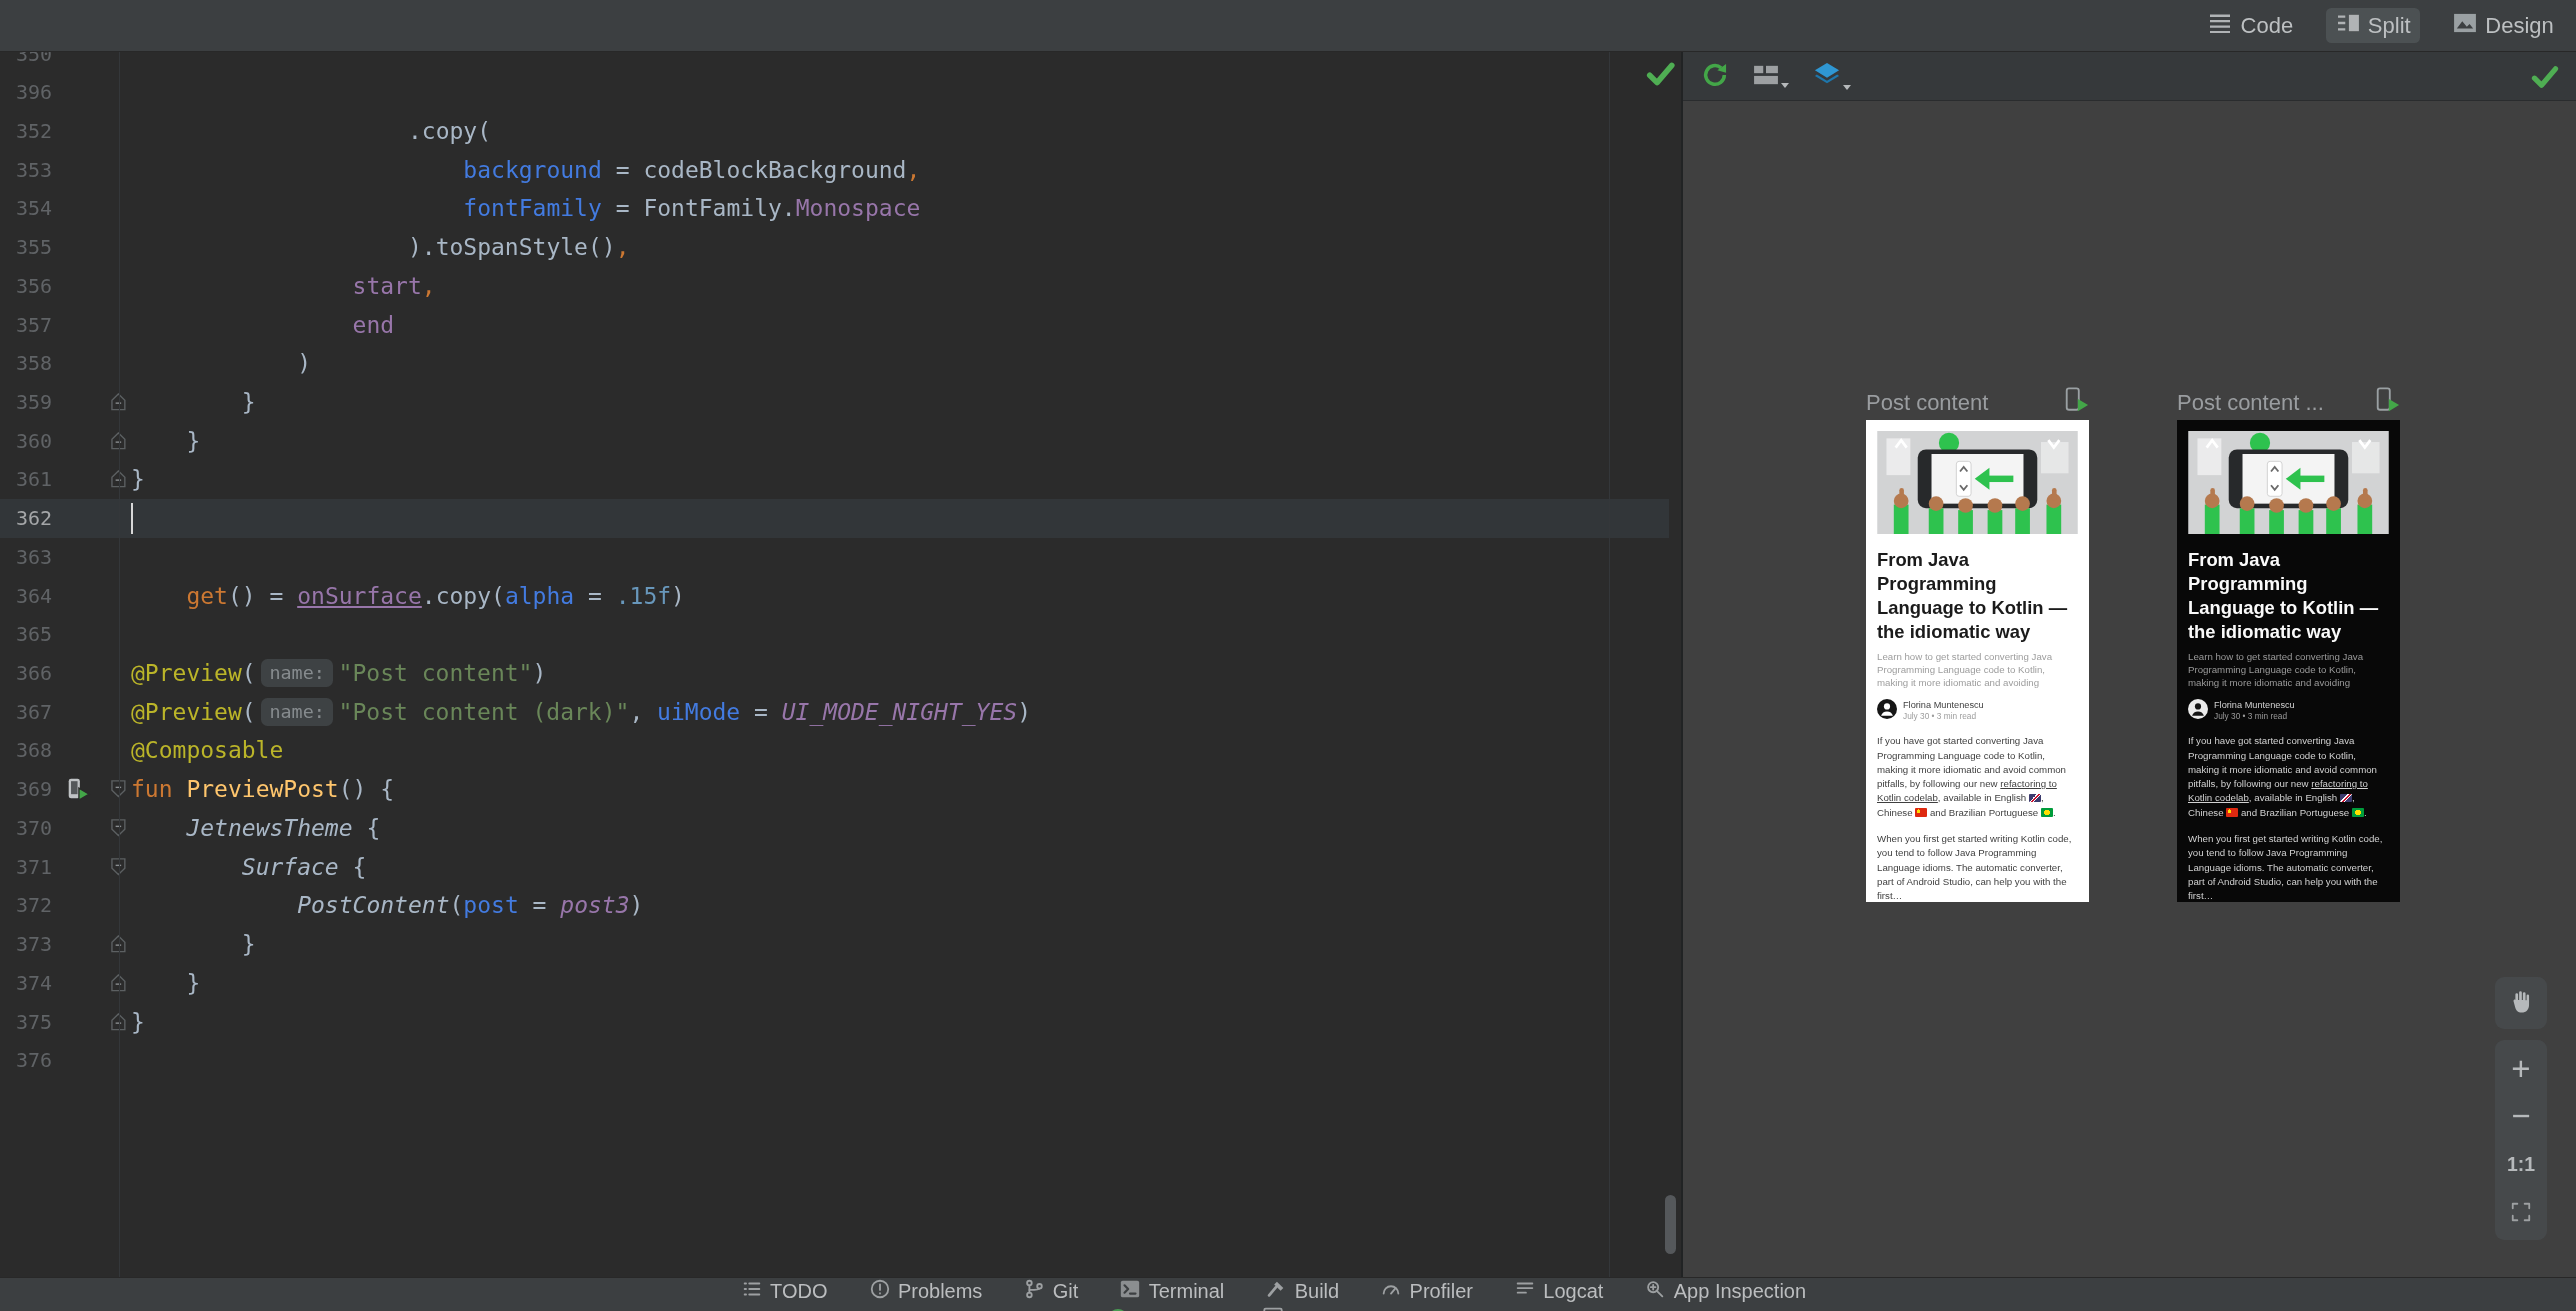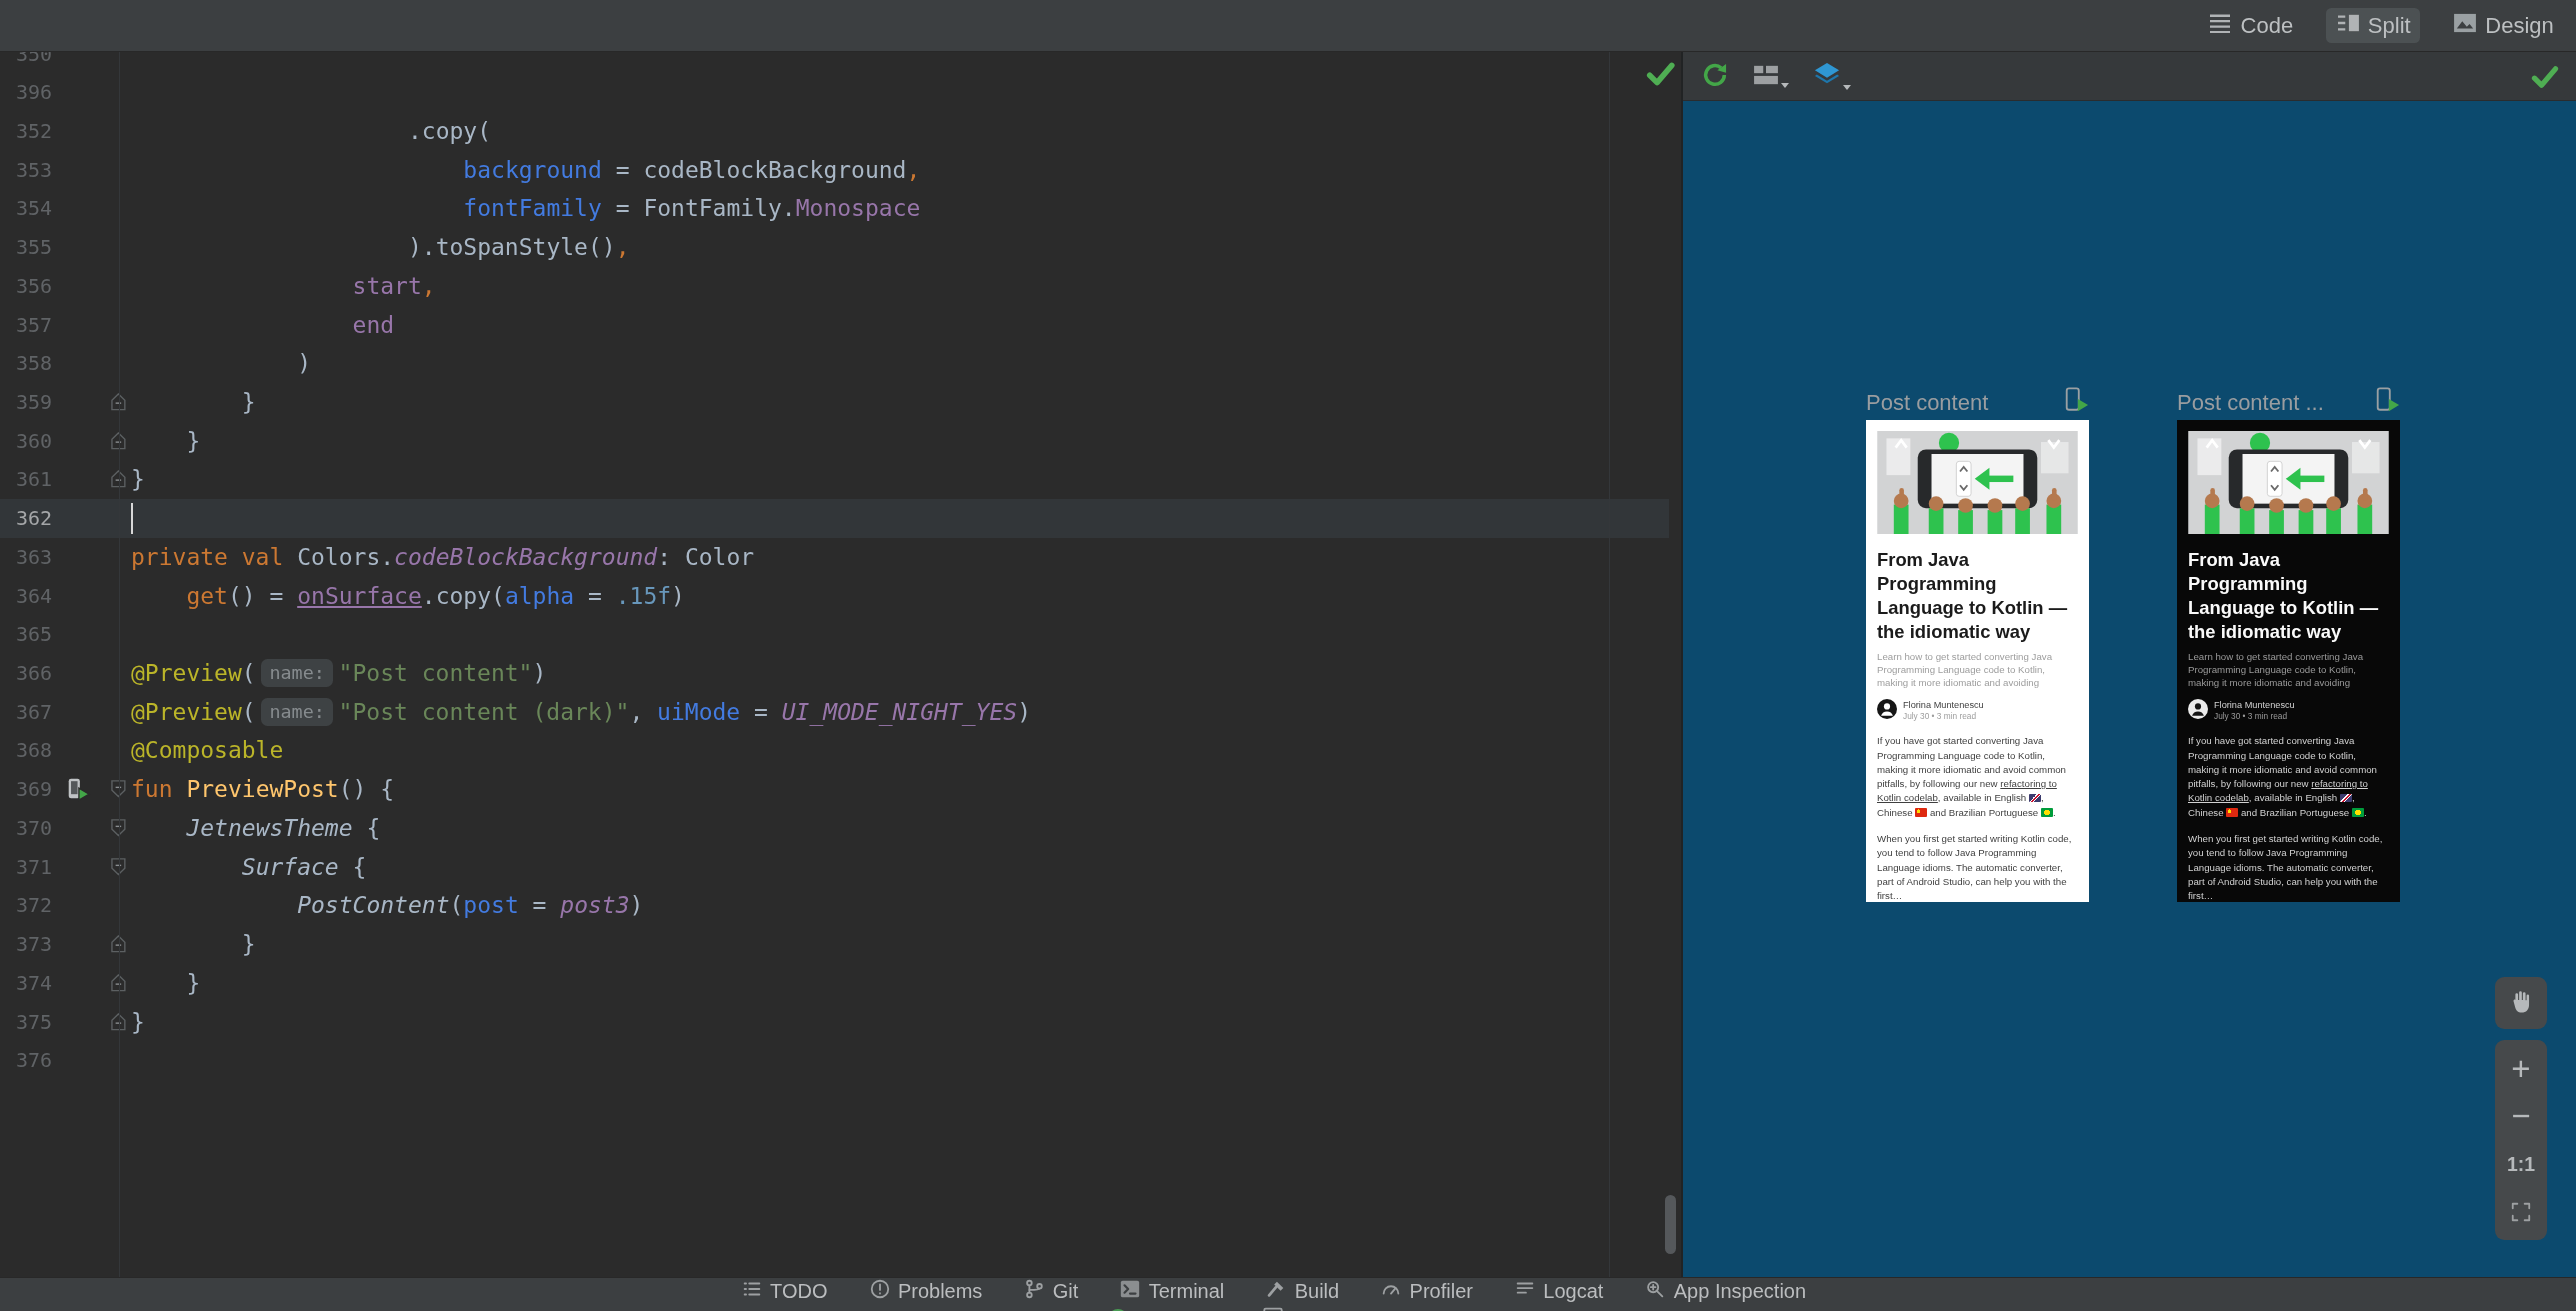--- a/index.html
+++ b/index.html
@@ -34,21 +34,21 @@
   .tk-it{color:#a9b7c6;font-style:italic;}
   .tk-hint{display:inline-block;background:#3e4244;color:#868b8e;border-radius:6.5px;
            padding:0 8.3px;font-size:18.4px;line-height:28px;margin:0 5.5px;vertical-align:1.8px;
            font-family:"DejaVu Sans Mono",monospace;}
   .caret{position:absolute;left:131px;top:3.7px;width:1.8px;height:31px;background:#d8d8d8;}
   .insp-ok{position:absolute;left:1646px;top:9.2px;}
   .scroll-thumb{position:absolute;left:1665px;top:1143px;width:11px;height:59px;background:#55585b;border-radius:5.5px;}
 
   
   .pane-divider{position:absolute;left:1681px;top:52px;width:1.8px;height:1225px;background:#212324;}
-  .preview{position:absolute;left:1683px;top:52px;width:893px;height:1225px;background:#0c4a6e;}
+  .preview{position:absolute;left:1683px;top:52px;width:893px;height:1225px;background:#404040;}
   .ptoolbar{position:absolute;left:0;top:0;width:100%;height:49px;background:#36393b;
             border-bottom:0.9px solid #2a2c2e;display:flex;align-items:center;padding-left:18.4px;
             box-sizing:border-box;gap:24px;}
   .pt-btn{display:flex;align-items:flex-end;gap:1.8px;}
   .dd{width:0;height:0;border-left:4.6px solid transparent;border-right:4.6px solid transparent;
       border-top:5.5px solid #b6b9bb;margin-bottom:0.9px;}
   .pt-check{position:absolute;right:16.6px;top:13px;}
   .pcanvas{position:absolute;left:0;top:49px;width:100%;height:1176px;}
 
   .pgroup{position:absolute;width:223px;}
@@ -179,21 +179,20 @@
             </svg></span>
           <span class="code"><span class="tk-d">}</span></span>
         </div>
         <div class="line current" style="top: 447px;">
           <span class="ln">362</span>
           <span class="code"></span>
           <span class="caret"></span>
         </div>
         <div class="line" style="top: 486px;">
           <span class="ln">363</span>
-          <span class="code"><span class="tk-k">private val </span><span class="tk-d">Colors.</span><span class="tk-pi">codeBlockBackground</span><span class="tk-d">: Color</span></span>
         </div>
         <div class="line" style="top: 525px;">
           <span class="ln">364</span>
           <span class="code"><span class="tk-d">    </span><span class="tk-k">get</span><span class="tk-d">() = </span><span class="tk-pu">onSurface</span><span class="tk-d">.copy(</span><span class="tk-b">alpha</span><span class="tk-d"> = </span><span class="tk-n">.15f</span><span class="tk-d">)</span></span>
         </div>
         <div class="line" style="top: 563px;">
           <span class="ln">365</span>
           <span class="code"></span>
         </div>
         <div class="line" style="top: 602px;">

